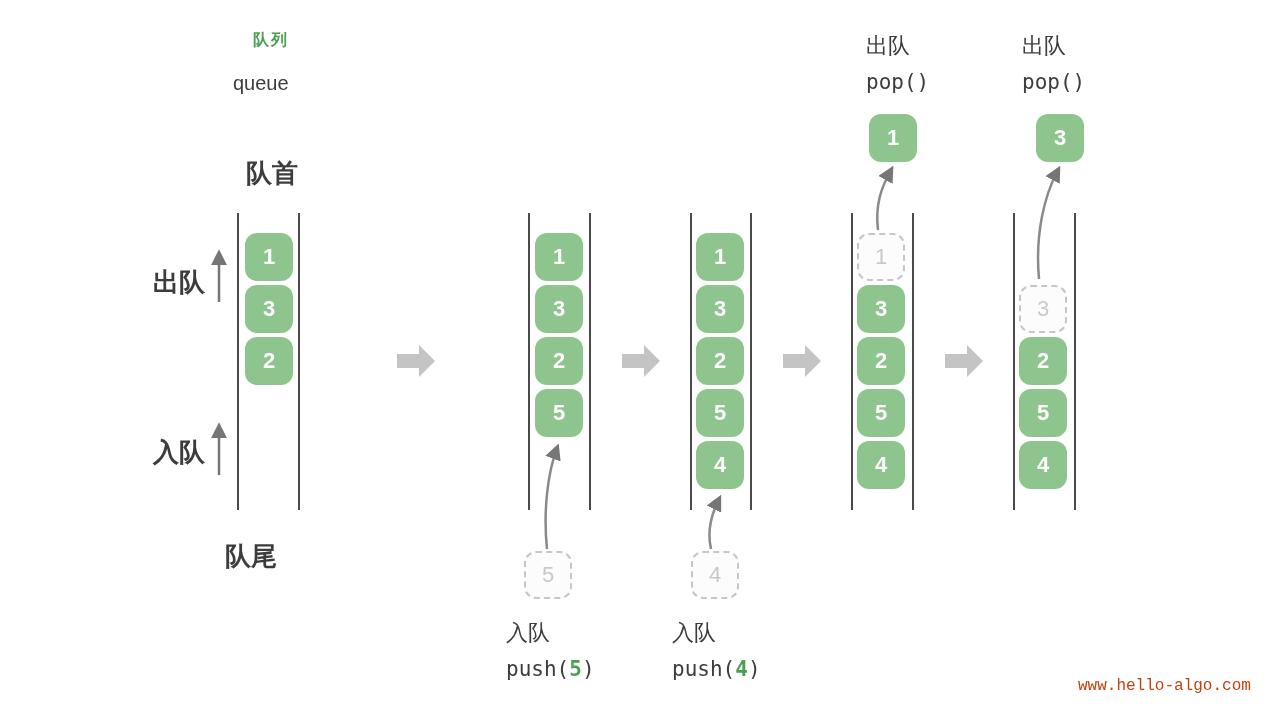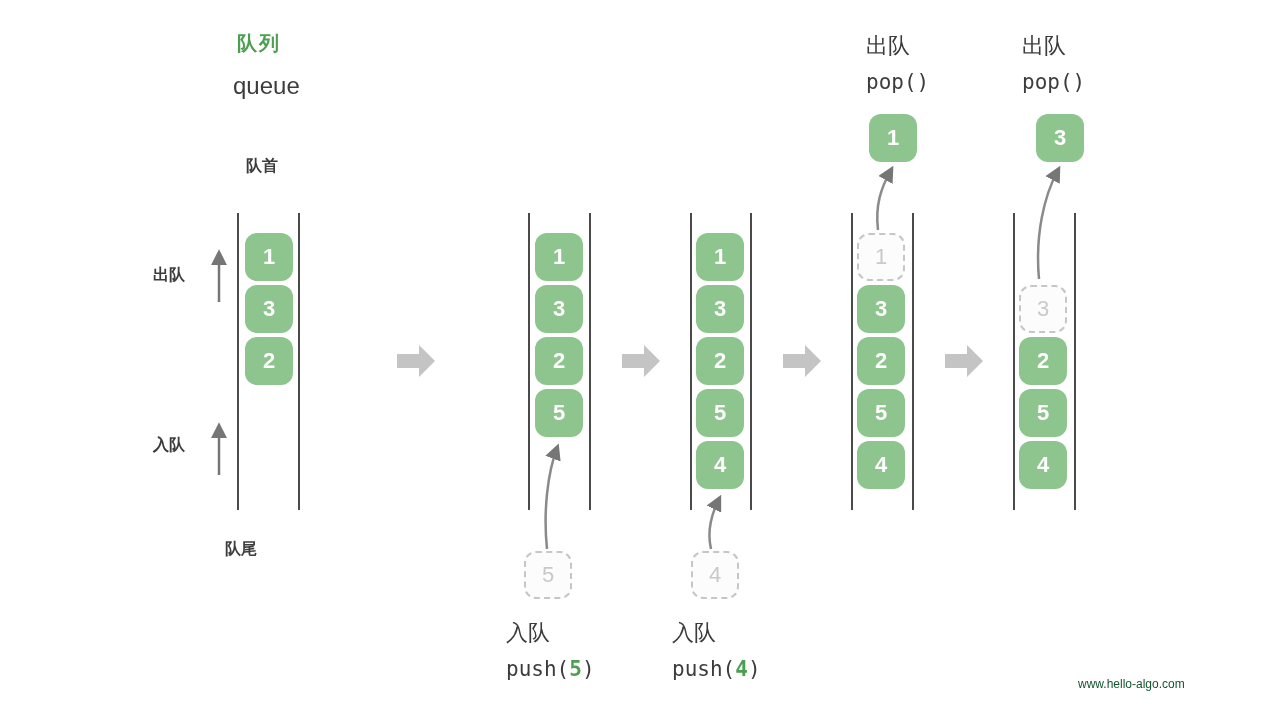--- a/index.html
+++ b/index.html
@@ -33,33 +33,33 @@
     background: #fcfcfc;
     border: 2px dashed #c6c6c6;
     color: #c9c9c9;
     font-weight: normal;
   }
   
   .c1 { left: 245px; } .c2 { left: 535px; } .c3 { left: 696px; } .c4 { left: 857px; } .c5 { left: 1019px; }
   
   .s0 { top: 233px; } .s1 { top: 285px; } .s2 { top: 337px; } .s3 { top: 389px; } .s4 { top: 441px; }
 
-  .title-zh { font-size: 20px; font-weight: bold; color: #4c9f50; letter-spacing: 2px; }
-  .title-en { font-size: 24px; color: #3c3c3c; }
-  .lbl-bold { font-size: 16px; font-weight: bold; color: #3c3c3c; }
+  .title-zh { font-size: 16px; font-weight: bold; color: #4c9f50; letter-spacing: 2px; margin-left: 16px; }
+  .title-en { font-size: 20px; color: #3c3c3c; }
+  .lbl-bold { font-size: 26px; font-weight: bold; color: #3c3c3c; }
 
   .op { position: absolute; }
   .op-zh { font-size: 22px; color: #3c3c3c; margin-bottom: 9px; }
   .op-code { font-family: "DejaVu Sans Mono", monospace; font-size: 21px; color: #3c3c3c; }
   .op-code .green { color: #4c9f50; font-weight: bold; }
 
   .watermark {
     position: absolute; left: 1078px; top: 677px;
-    font-family: Liberation Sans, sans-serif;
-    font-size: 12px; color: #14532d;
+    font-family: Liberation Mono, monospace;
+    font-size: 16px; color: #c2410c;
   }
 </style>
 </head>
 <body>
 
 <div class="canvas">
 
   <svg class="overlay" viewBox="0 0 1280 720">
     <defs>
       <marker id="ah" viewBox="0 0 10 10" refX="7" refY="5" markerWidth="6.5" markerHeight="6.5" orient="auto-start-reverse">

